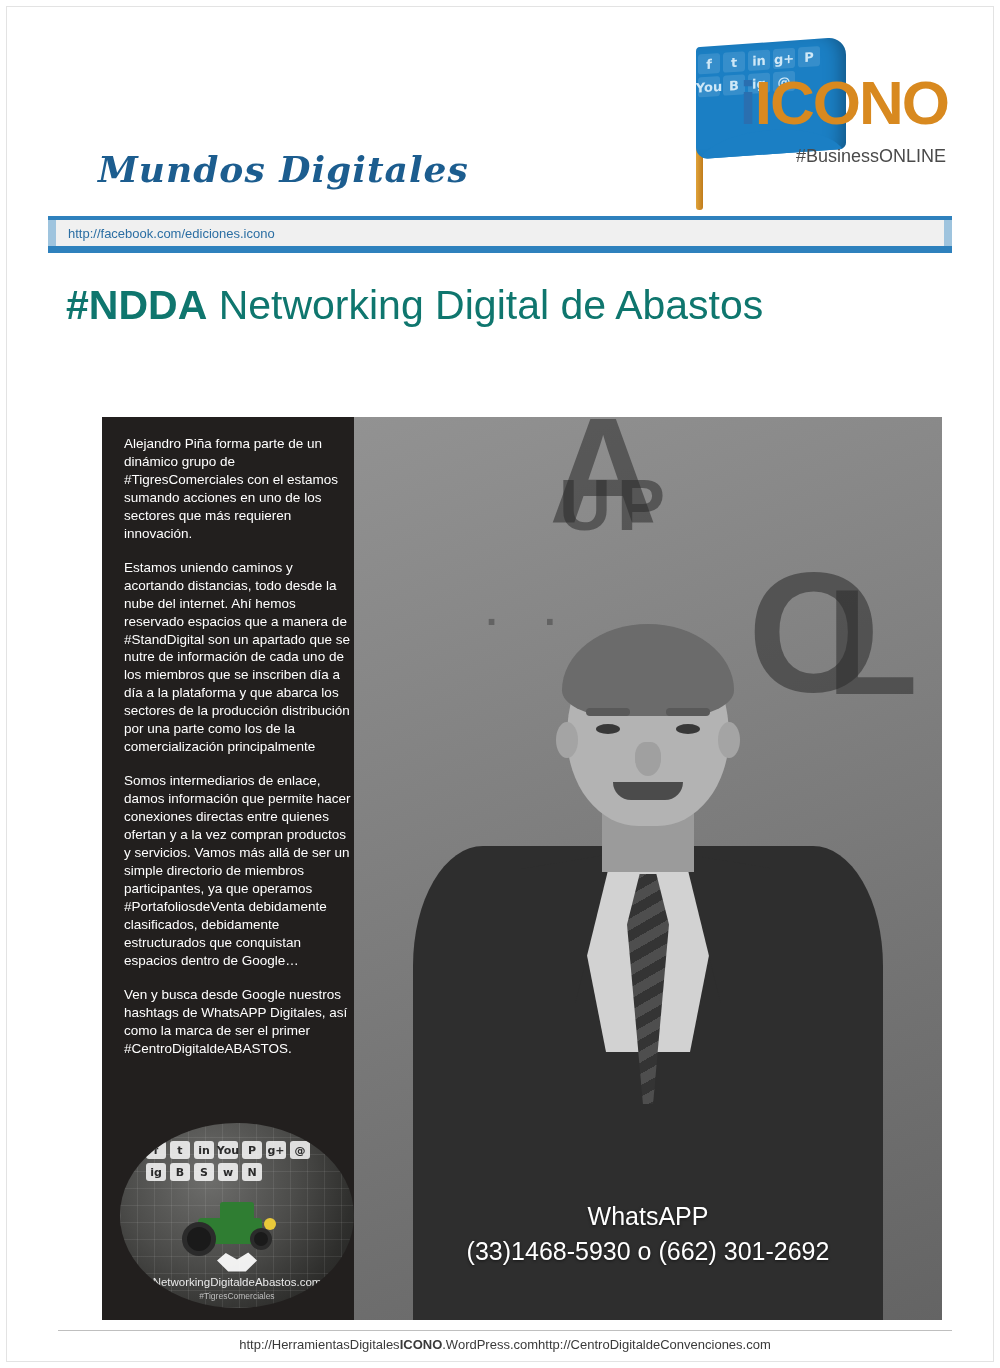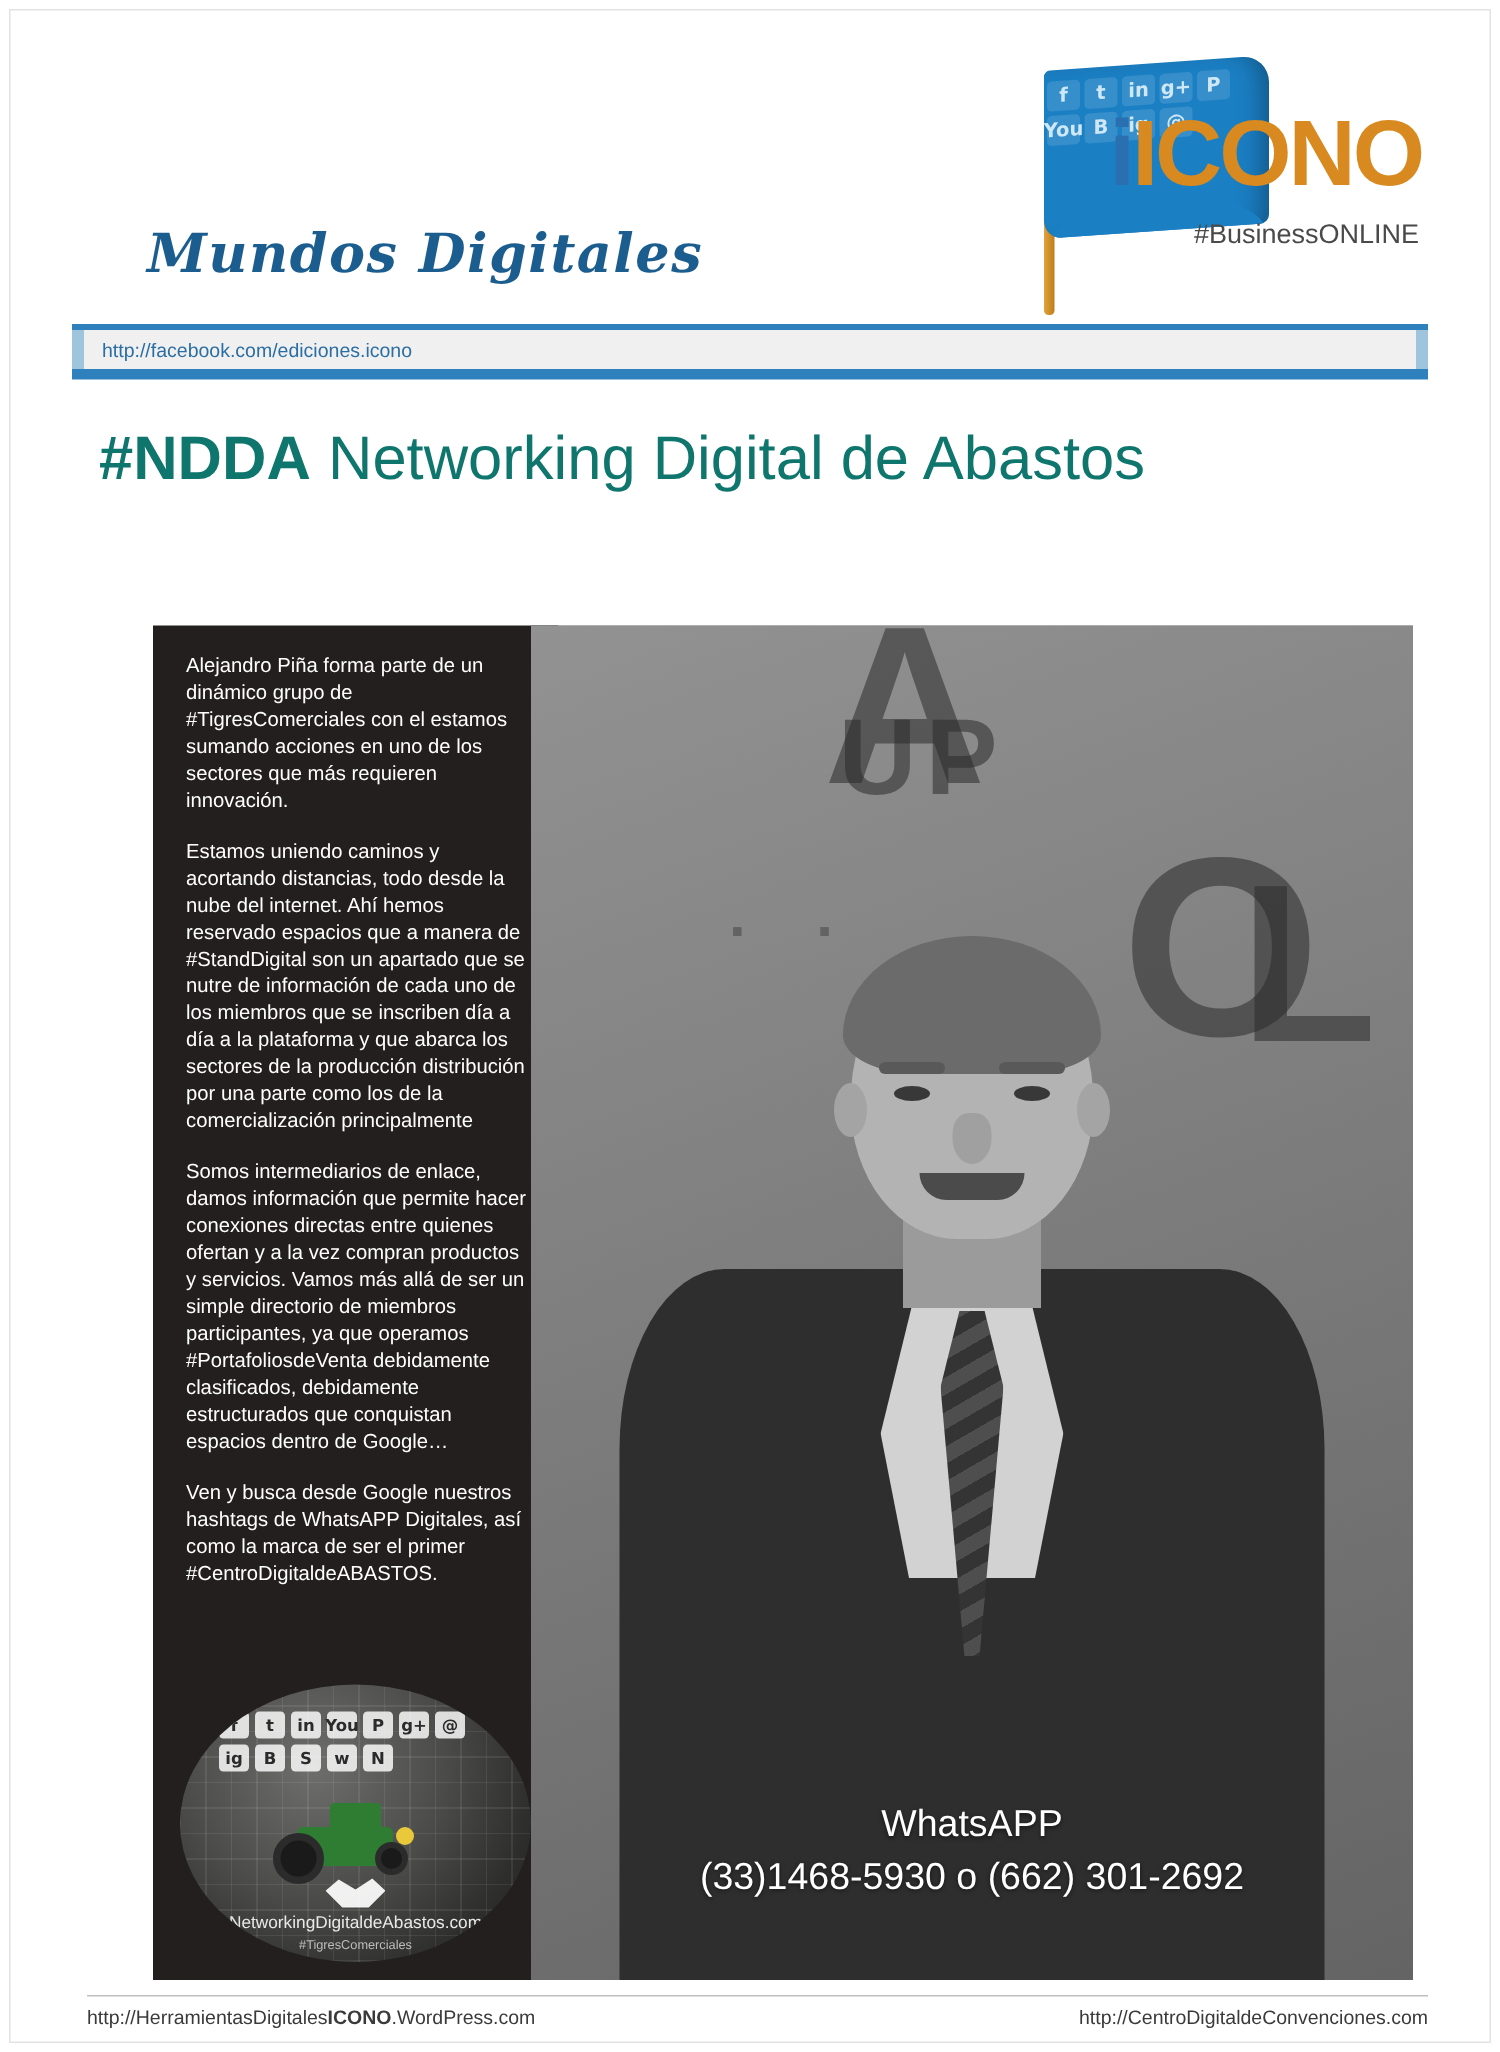--- a/index.html
+++ b/index.html
@@ -502,21 +502,21 @@
 
   
   .footer {
     position: absolute;
     left: 58px;
     right: 48px;
     top: 1330px;
     border-top: 1px solid #bfbfbf;
     padding-top: 6px;
     display: flex;
-    justify-content: space-between;
+    justify-content: center;
     font-size: 13px;
     color: #3a3a3a;
     font-family: "Liberation Sans", sans-serif;
   }
   .footer a { color: #3a3a3a; text-decoration: none; }
   .footer b { font-weight: bold; }
 </style>
 </head>
 <body>
 

